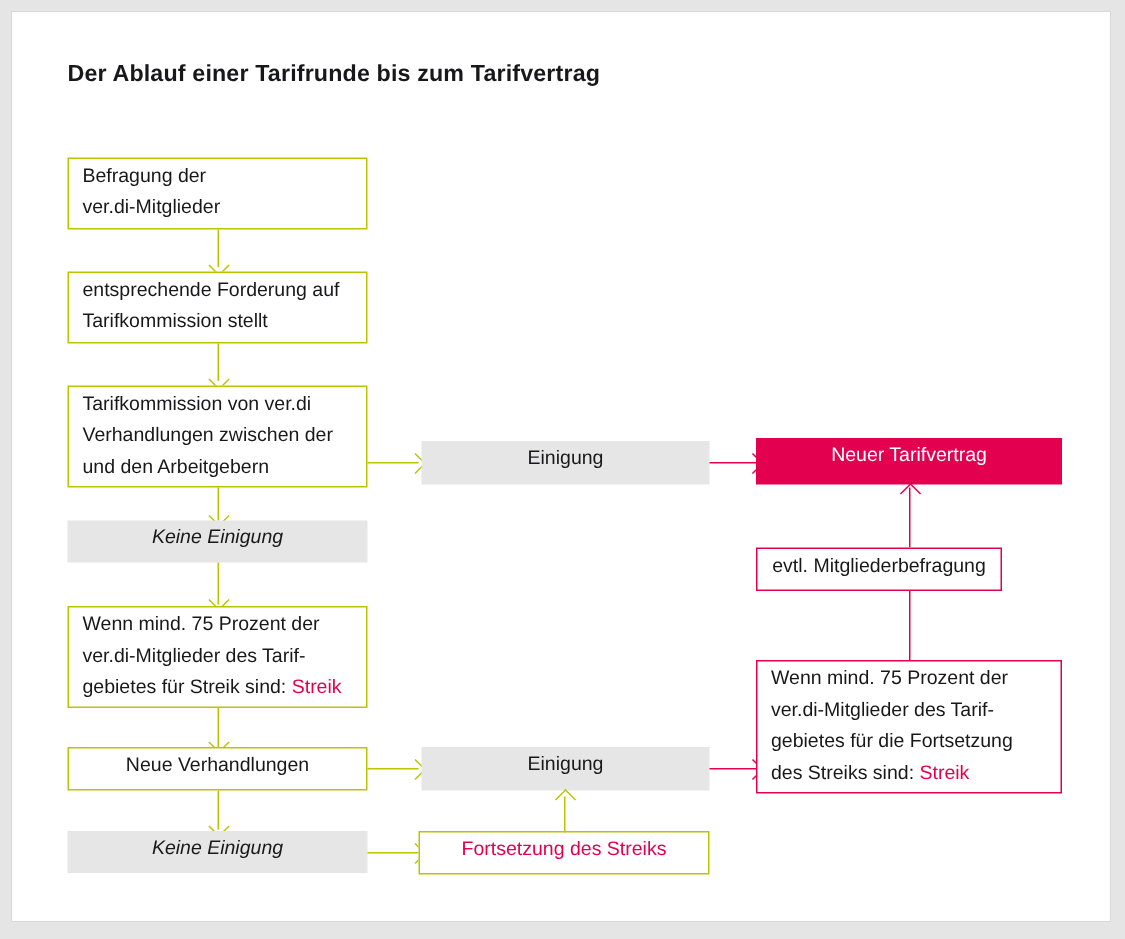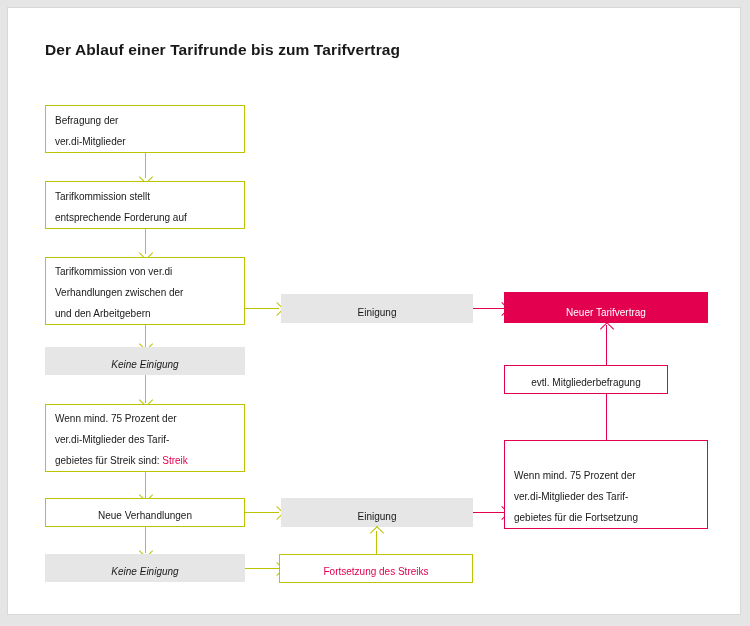--- a/index.html
+++ b/index.html
@@ -37,22 +37,22 @@
     letter-spacing: 0.1px;
     white-space: nowrap;
   }
 
   
   .box {
     position: absolute;
     box-sizing: border-box;
     display: flex;
     flex-direction: column;
-    justify-content: flex-end;
-    font-size: 10px;
+    justify-content: flex-start;
+    font-size: 13px;
     line-height: 21px;
     color: #18181a;
   }
   .box .ln { display: block; white-space: nowrap; }
 
   .box.outline-green {
     border: 1.4px solid #bcc300;
     background: #ffffff;
     padding-left: 9px;
     align-items: flex-start;
@@ -127,22 +127,22 @@
 
   <div class="box outline-green" style="left:45px; top:105px; width:200px; height:48px;">
     <span class="ln">Befragung der</span>
     <span class="ln">ver.di-Mitglieder</span>
   </div>
 
   <div class="conn vline" style="left:145px; top:153px; height:25px;"></div>
   <div class="arrow down" style="left:140.5px; top:172px;"></div>
 
   <div class="box outline-green" style="left:45px; top:181px; width:200px; height:48px;">
+    <span class="ln">entsprechende Forderung auf</span>
     <span class="ln">Tarifkommission stellt</span>
-    <span class="ln">entsprechende Forderung auf</span>
   </div>
 
   <div class="conn vline" style="left:145px; top:229px; height:25px;"></div>
   <div class="arrow down" style="left:140.5px; top:248px;"></div>
 
   <div class="box outline-green" style="left:45px; top:257px; width:200px; height:68px;">
     <span class="ln">Tarifkommission von ver.di</span>
     <span class="ln">Verhandlungen zwischen der</span>
     <span class="ln">und den Arbeitgebern</span>
   </div>
@@ -217,15 +217,16 @@
   <div class="box outline-crimson centered" style="left:504px; top:365px; width:164px; height:29px;">
     <span class="ln">evtl. Mitgliederbefragung</span>
   </div>
 
   <div class="conn vline crimson" style="left:606px; top:394px; height:46px;"></div>
 
   <div class="box outline-crimson" style="left:504px; top:440px; width:204px; height:89px;">
     <span class="ln">Wenn mind. 75 Prozent der</span>
     <span class="ln">ver.di-Mitglieder des Tarif-</span>
     <span class="ln">gebietes für die Fortsetzung</span>
+    <span class="ln"><span>des Streiks sind: </span><span class="accent-crimson">Streik</span></span>
   </div>
 
 </div>
 
 </body></html>

